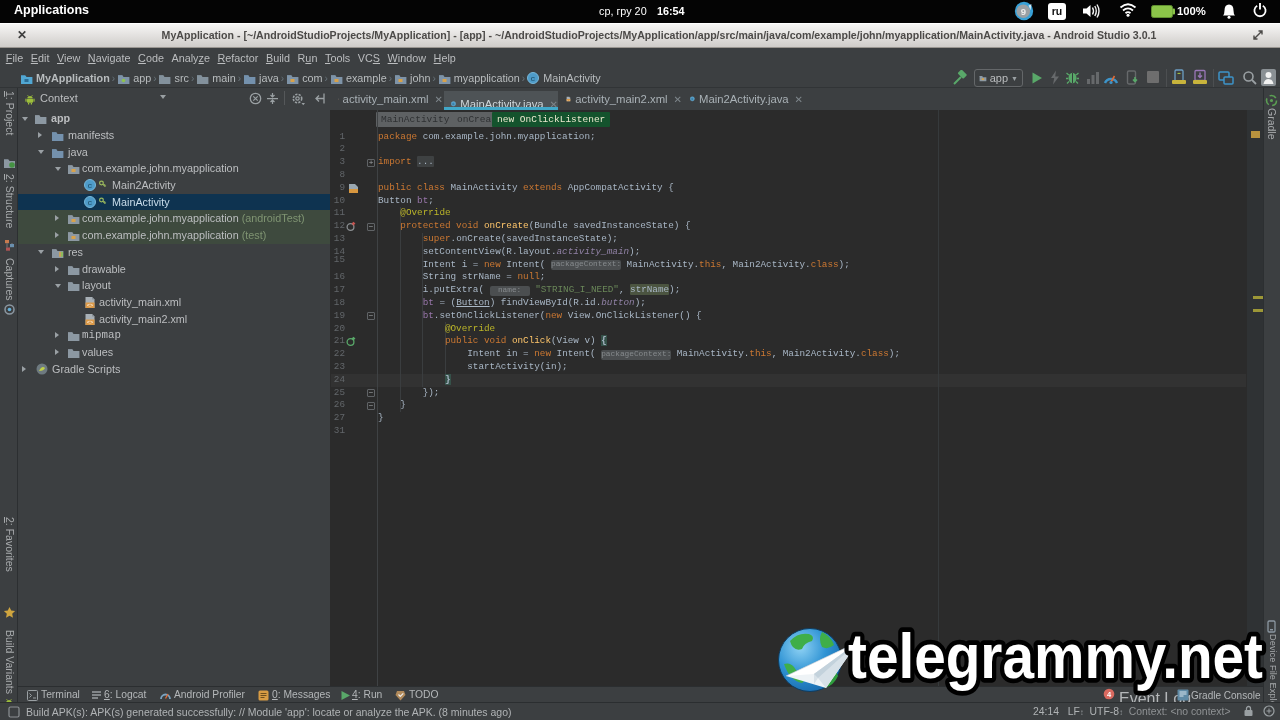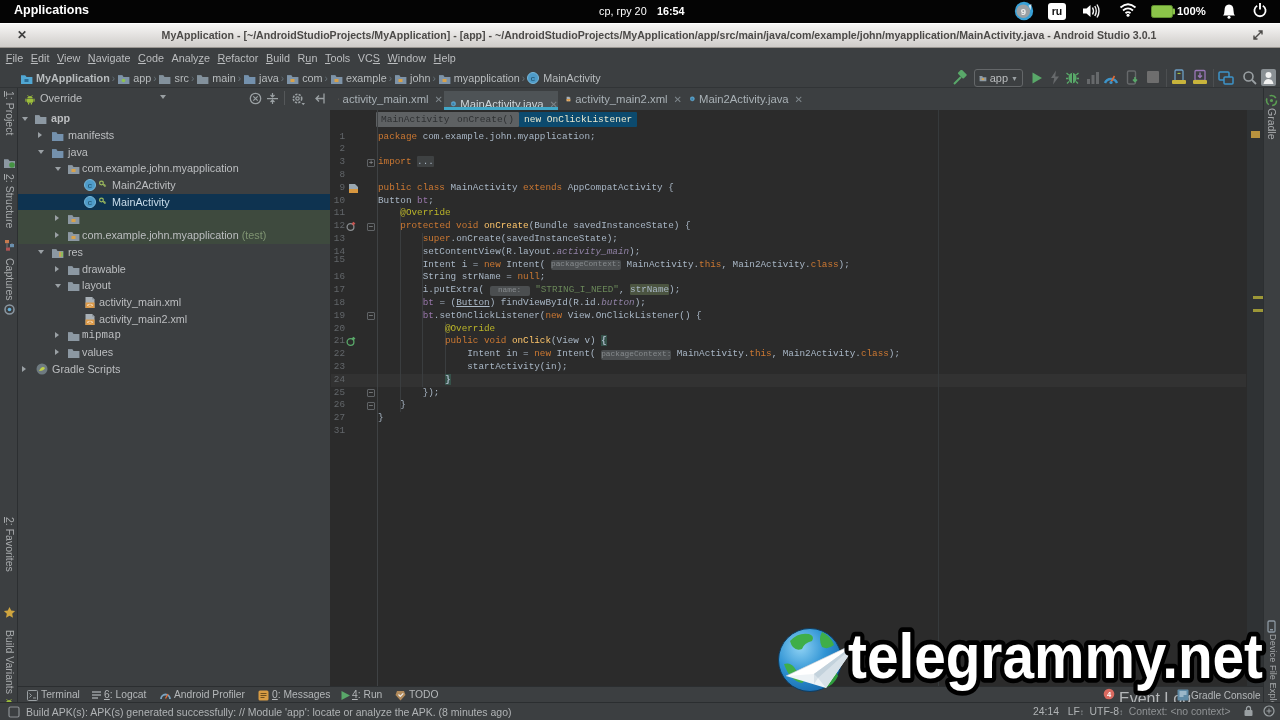--- a/index.html
+++ b/index.html
@@ -279,21 +279,21 @@
 <div class="ab" id="project"></div>
 <svg class="ab" style="left:24px;top:93px" width="12" height="12" viewBox="0 0 12 12">
     <path d="M3 5 q3 -4 6 0z" fill="#9dbf3b"></path>
     <path d="M3.6 2.2 l1 1.4 M8.4 2.2 l-1 1.4" stroke="#9dbf3b" stroke-width="0.8"></path>
     <rect x="3" y="5.4" width="6" height="4.4" rx="0.8" fill="#9dbf3b"></rect>
     <rect x="1.4" y="5.4" width="1.2" height="3.4" rx="0.6" fill="#9dbf3b"></rect>
     <rect x="9.4" y="5.4" width="1.2" height="3.4" rx="0.6" fill="#9dbf3b"></rect>
     <rect x="4" y="9.9" width="1.2" height="1.6" fill="#9dbf3b"></rect>
     <rect x="6.8" y="9.9" width="1.2" height="1.6" fill="#9dbf3b"></rect>
   </svg>
-<div class="ab" style="left:40px;top:91.5px;font-size:11px;color:#bbbdbf">Override</div>
+<div class="ab" style="left:40px;top:91.5px;font-size:11px;color:#bbbdbf">Context</div>
 <div class="ab" style="left:160px;top:95px;width:0;height:0;border-top:4px solid #9aa0a3;border-left:3.5px solid transparent;border-right:3.5px solid transparent"></div>
 <svg class="ab" style="left:249px;top:92px" width="13" height="13" viewBox="0 0 13 13">
     <circle cx="6.5" cy="6.5" r="5.2" fill="none" stroke="#9aa0a3" stroke-width="1.3"></circle>
     <path d="M4.3 4.3 l4.4 4.4 M8.7 4.3 l-4.4 4.4" stroke="#9aa0a3" stroke-width="1.2"></path>
   </svg>
 <svg class="ab" style="left:266px;top:92px" width="13" height="13" viewBox="0 0 13 13">
     <path d="M6.5 1 v4 M4.5 3 l2 2 2,-2 M6.5 12 v-4 M4.5 10 l2 -2 2 2 M1 6.7 h11" stroke="#9aa0a3" stroke-width="1.2" fill="none"></path>
   </svg>
 <div class="ab" style="left:284px;top:91px;width:1px;height:14px;background:#55585a"></div>
 <svg class="ab" style="left:291px;top:92px" width="14" height="14" viewBox="0 0 14 14">
@@ -361,20 +361,21 @@
     </svg>
     <span class="ab" style="left:94px;color:#c8dcea">MainActivity</span>
   </div>
 <div class="trow" style="left:18px;top:210.39999999999998px;width:312px;background:#3e4a3e;">
     <span class="arrR" style="left:37px"></span>
     <svg class="ticon" width="13" height="13" viewBox="0 0 13 13" style="left:49px">
       <path d="M1 3.2 h4.2 l1.4 1.9 H12.4 v7 H1z" fill="#8c98a2"></path>
       <path d="M1 3.2 h4.2 l1 1.4 H1z" fill="#8c98a2" opacity="0.8"></path>
       <rect x="4.5" y="7" width="4" height="3" fill="#d8a24a"></rect>
     </svg>
+    <span class="ab" style="left:64px;color:#bcbec0">com.example.john.myapplication <span style="color:#7f9472">(androidTest)</span></span>
   </div>
 <div class="trow" style="left:18px;top:227.1px;width:312px;background:#3e4a3e;">
     <span class="arrR" style="left:37px"></span>
     <svg class="ticon" width="13" height="13" viewBox="0 0 13 13" style="left:49px">
       <path d="M1 3.2 h4.2 l1.4 1.9 H12.4 v7 H1z" fill="#8c98a2"></path>
       <path d="M1 3.2 h4.2 l1 1.4 H1z" fill="#8c98a2" opacity="0.8"></path>
       <rect x="4.5" y="7" width="4" height="3" fill="#d8a24a"></rect>
     </svg>
     <span class="ab" style="left:64px;color:#bcbec0">com.example.john.myapplication <span style="color:#7f9472">(test)</span></span>
   </div>
@@ -482,21 +483,21 @@
     <svg width="12" height="12" viewBox="0 0 13 13">
       <circle cx="6" cy="6" r="5.5" fill="#4e9bc8"></circle>
       <circle cx="6" cy="6" r="5.5" fill="none" stroke="#77b7d9" stroke-width="1"></circle>
       <text x="6" y="8.8" font-size="8" font-family="Liberation Mono" fill="#1b4a63" text-anchor="middle">c</text>
     </svg>
     <span class="tabtxt" style="color:#a9b1b6">Main2Activity.java</span>
     <span class="x" style="margin-left:2px">✕</span>
   </div>
 <div class="ab mono" style="left:376px;top:112px;height:15px;line-height:15px;font-size:9.5px;background:#5e6163;color:#2e3032;padding:0 5px;border-radius:1px">MainActivity</div>
 <div class="ab mono" style="left:452px;top:112px;height:15px;line-height:15px;font-size:9.5px;background:#5e6163;color:#2e3032;padding:0 5px;border-radius:1px">onCreate()</div>
-<div class="ab mono" style="left:519px;top:112px;height:15px;line-height:15px;font-size:9.5px;background:#0c4a6e;color:#ebe9cf;padding:0 5px;border-radius:1px">new OnClickListener</div>
+<div class="ab mono" style="left:492px;top:112px;height:15px;line-height:15px;font-size:9.5px;background:#14532d;color:#ebe9cf;padding:0 5px;border-radius:1px">new OnClickListener</div>
 <div class="ab" style="left:331px;top:373.8px;width:915px;height:12.8px;background:#323232"></div>
 <div class="ab" style="left:376.5px;top:110px;width:1px;height:576px;background:#3f4244"></div>
 <div class="ab" style="left:400px;top:207px;width:1px;height:205px;background:#3a3d3f"></div>
 <div class="ab" style="left:422px;top:233px;width:1px;height:154px;background:#3a3d3f"></div>
 <div class="ab" style="left:445px;top:322px;width:1px;height:52px;background:#3a3d3f"></div>
 <div class="ab" style="left:938px;top:110px;width:1px;height:576px;background:#363a3c"></div>
 <div class="ab" style="left:1247px;top:110px;width:16px;height:576px;background:#2f3234"></div>
 <div class="ab" style="left:1251px;top:131px;width:9px;height:7px;background:#b8923e"></div>
 <div class="ab" style="left:1253px;top:296px;width:10px;height:3px;background:#9c9737"></div>
 <div class="ab" style="left:1253px;top:309px;width:10px;height:3px;background:#9c9737"></div>

